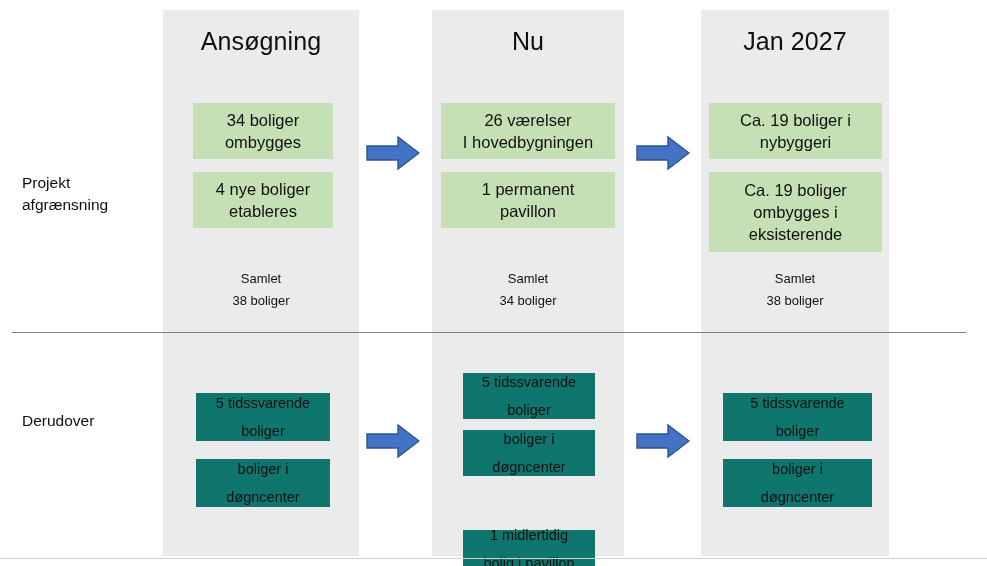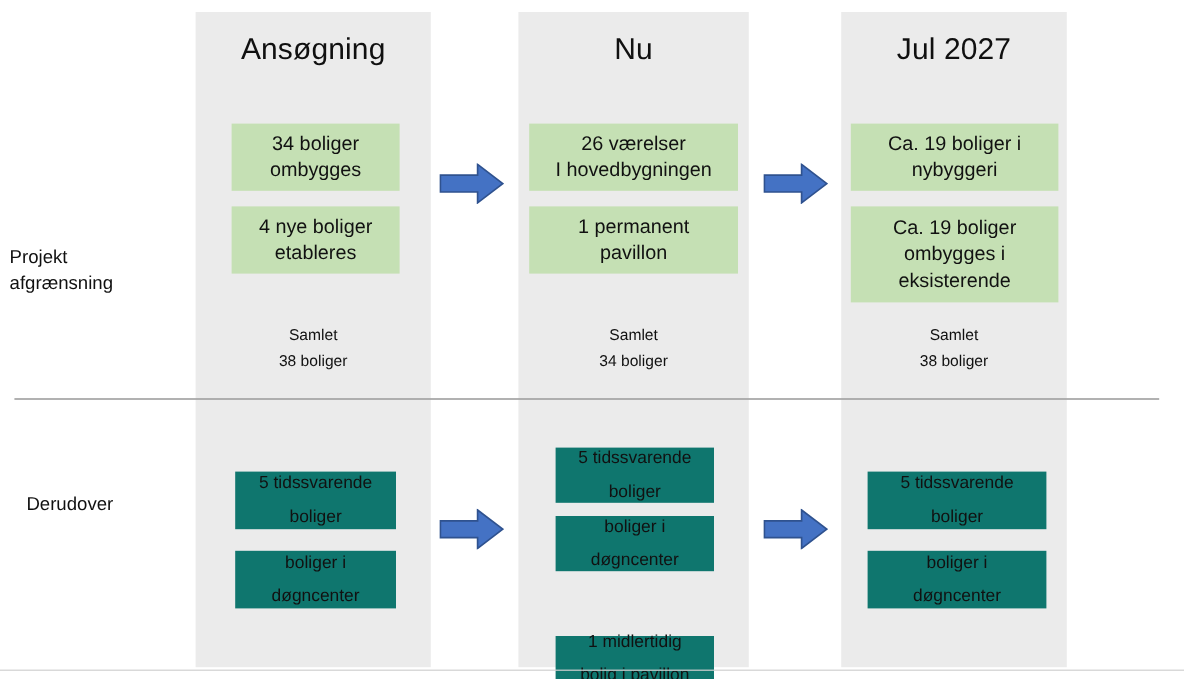--- a/index.html
+++ b/index.html
@@ -114,23 +114,23 @@
 
   <div class="col-panel c1 top"></div>
   <div class="col-panel c2 top"></div>
   <div class="col-panel c3 top"></div>
   <div class="col-panel c1 bottom"></div>
   <div class="col-panel c2 bottom"></div>
   <div class="col-panel c3 bottom"></div>
 
   <div class="col-header c1">Ansøgning</div>
   <div class="col-header c2">Nu</div>
-  <div class="col-header c3">Jul 2027</div>
+  <div class="col-header c3">Jan 2027</div>
 
-  <div class="row-label" style="left:8px; top:172px; width:140px;margin-top:32px;">Projekt
+  <div class="row-label" style="left:22px; top:172px; width:140px;">Projekt
 afgrænsning</div>
   <div class="row-label" style="left:22px; top:410px; width:140px;">Derudover</div>
 
   <div class="box green" style="left:193px; top:103px; width:140px; height:56px;">34 boliger
 ombygges</div>
   <div class="box green" style="left:193px; top:172px; width:140px; height:56px;">4 nye boliger
 etableres</div>
   <div class="summary" style="left:181px; top:268px; width:160px;">Samlet
 38 boliger</div>
 

